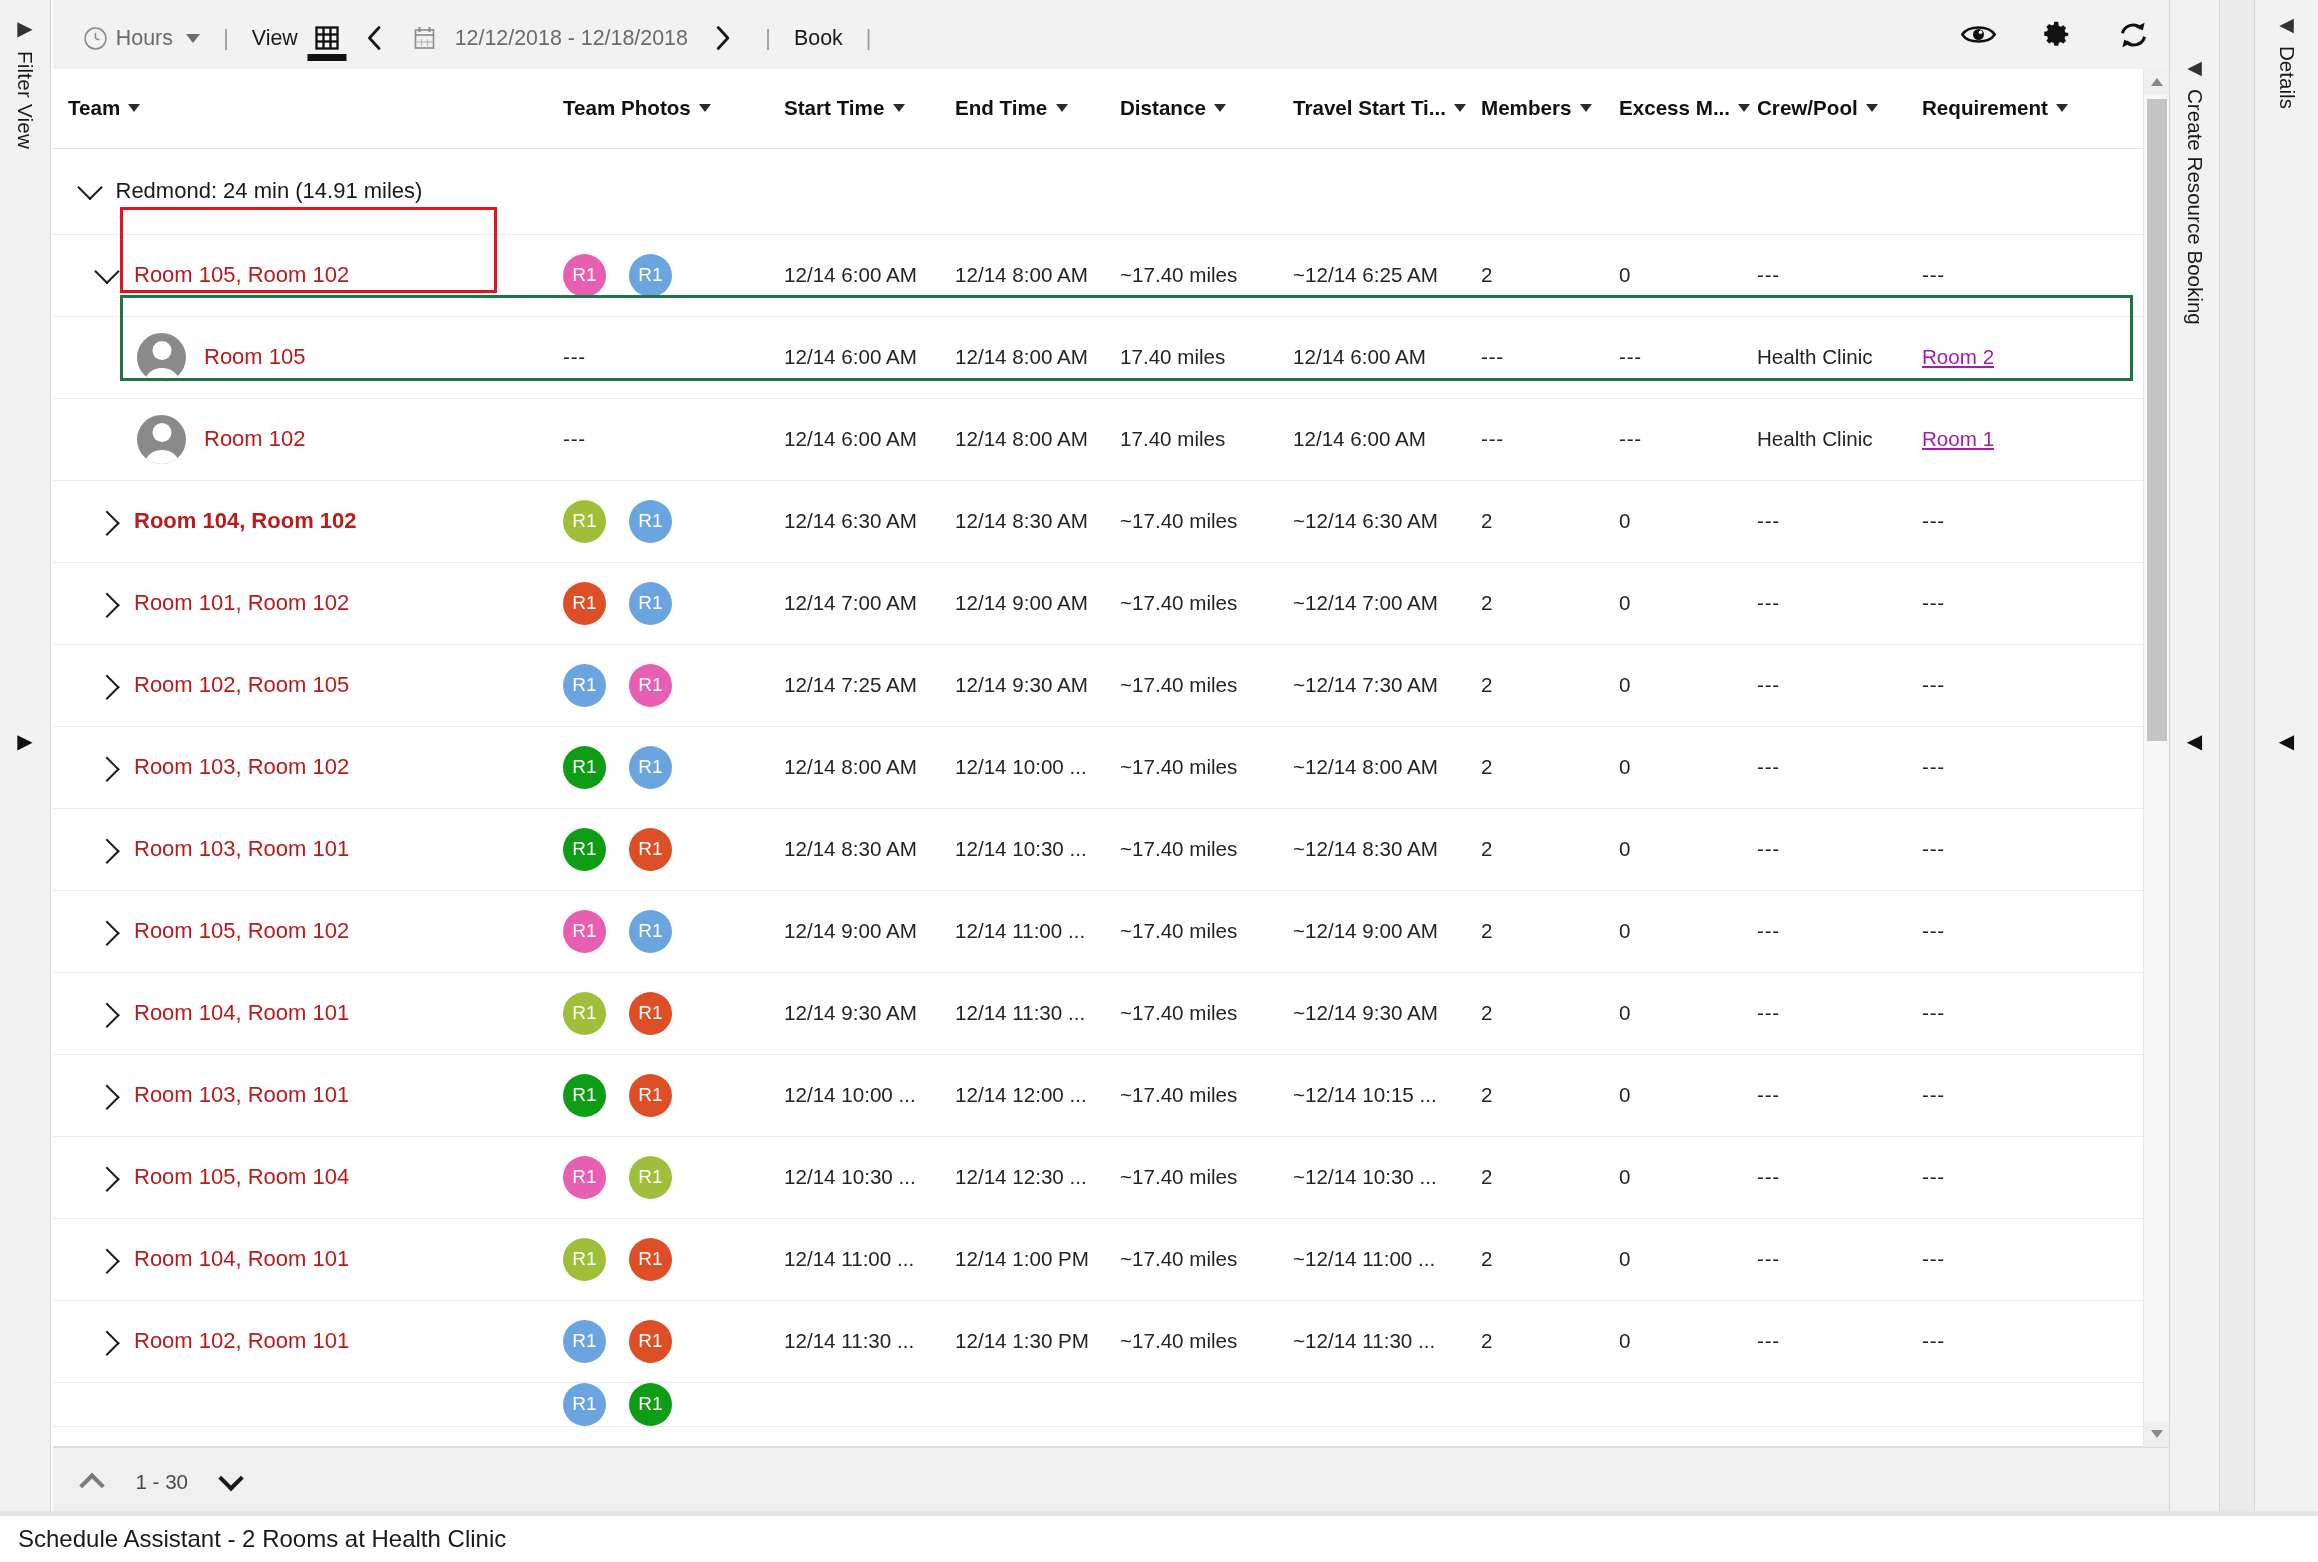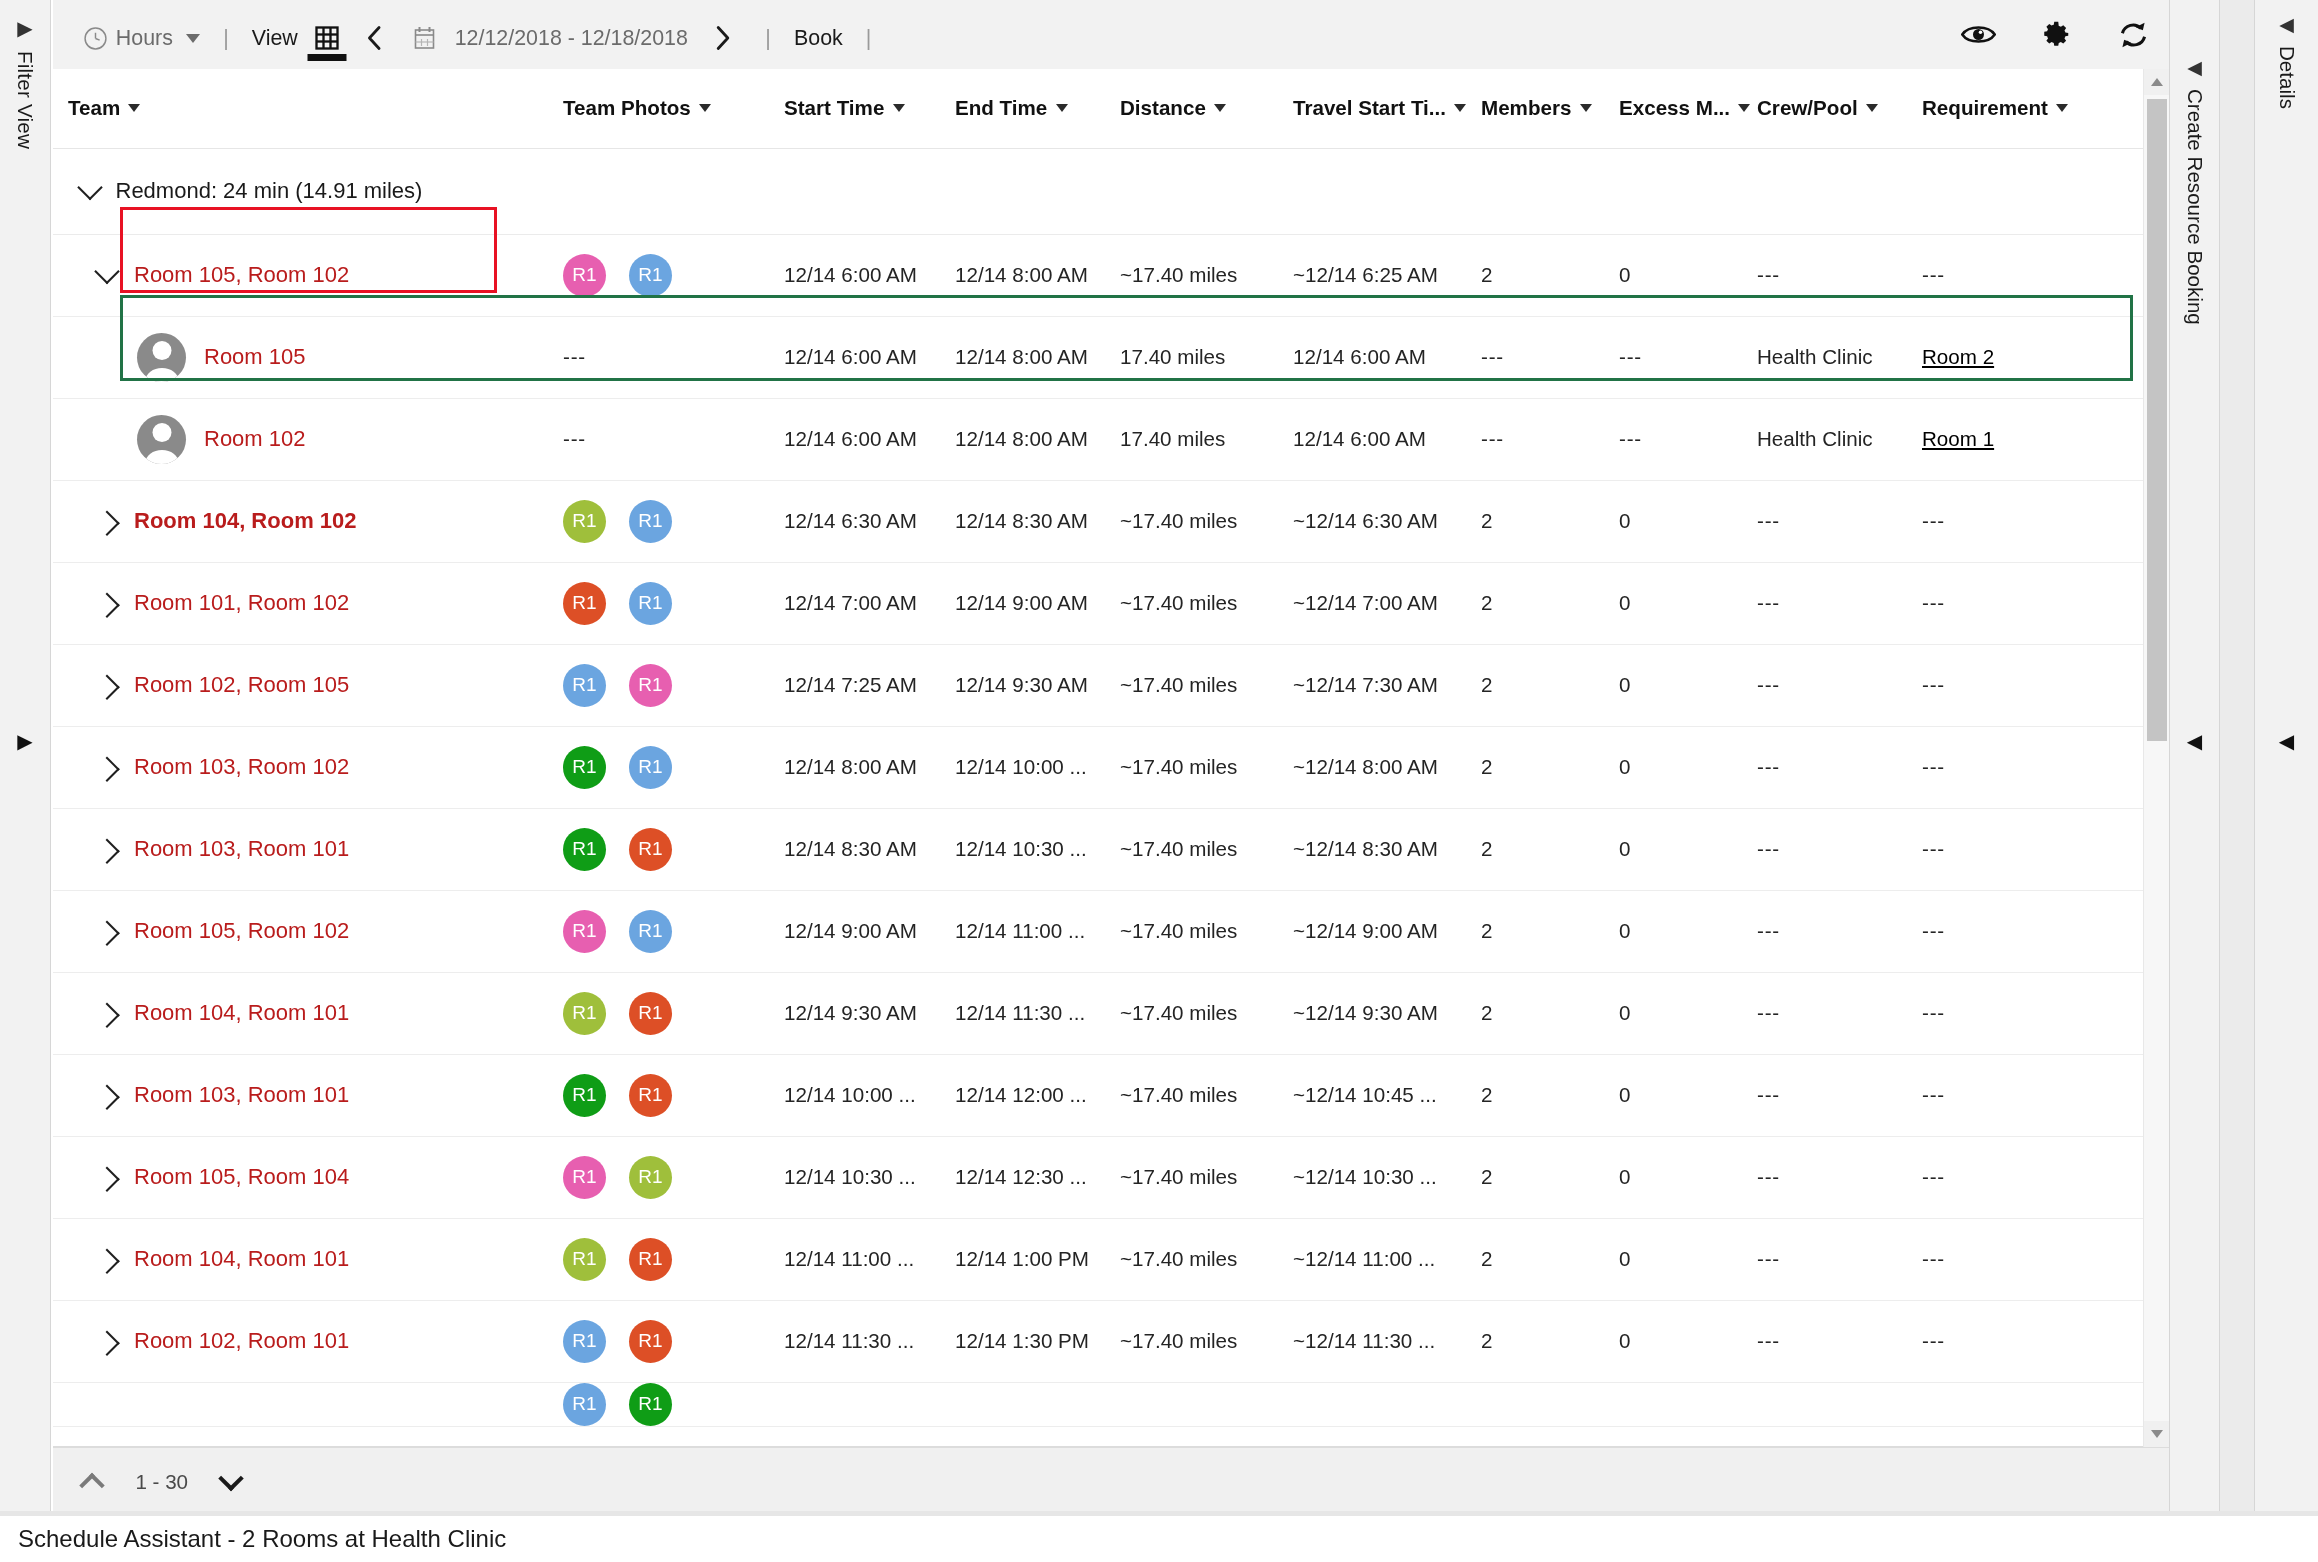--- a/index.html
+++ b/index.html
@@ -280,21 +280,21 @@
   .person-avatar::after {
     content: ""; position: absolute;
     left: 50%; bottom: -11.5px; transform: translateX(-50%);
     width: 33px; height: 25px; border-radius: 50% 50% 0 0;
     background: #fff;
   }
 
   .cell-txt { font-size: 20.6px; color: #242424; }
   .cell-dash { font-size: 20.6px; color: #242424; letter-spacing: 0.8px; }
   .req-link {
-    font-size: 20.6px; color: #000000;
+    font-size: 20.6px; color: #a21caf;
     text-decoration: underline; cursor: pointer;
   }
 
   
   #vscroll {
     position: absolute;
     right: 0; top: 0;
     width: 26px; height: 1378px;
     background: #f7f7f7;
     border-left: 0.8px solid #e8e8e8;
@@ -789,21 +789,21 @@
                 </td>
                 <td class="col-photos">
                   <div class="avatars">
                     <span class="avatar" style="background: rgb(15, 157, 22);">R1</span>
                     <span class="avatar" style="background: rgb(221, 79, 38);">R1</span>
                   </div>
                 </td>
                 <td class="col-start"><span class="cell-txt">12/14 10:00 ...</span></td>
                 <td class="col-end"><span class="cell-txt">12/14 12:00 ...</span></td>
                 <td class="col-distance"><span class="cell-txt">~17.40 miles</span></td>
-                <td class="col-travel"><span class="cell-txt">~12/14 10:45 ...</span></td>
+                <td class="col-travel"><span class="cell-txt">~12/14 10:15 ...</span></td>
                 <td class="col-members"><span class="cell-txt">2</span></td>
                 <td class="col-excess"><span class="cell-txt">0</span></td>
                 <td class="col-crew"><span class="cell-dash">---</span></td>
                 <td class="col-req"><span class="cell-dash">---</span></td>
               </tr>
               <tr>
                 <td class="col-team" style="padding-left: 15px;">
                   <div class="team-cell indent-1">
                     <span class="chev-right-thin"></span>
                     <span class="team-name">Room 105, Room 104</span>

